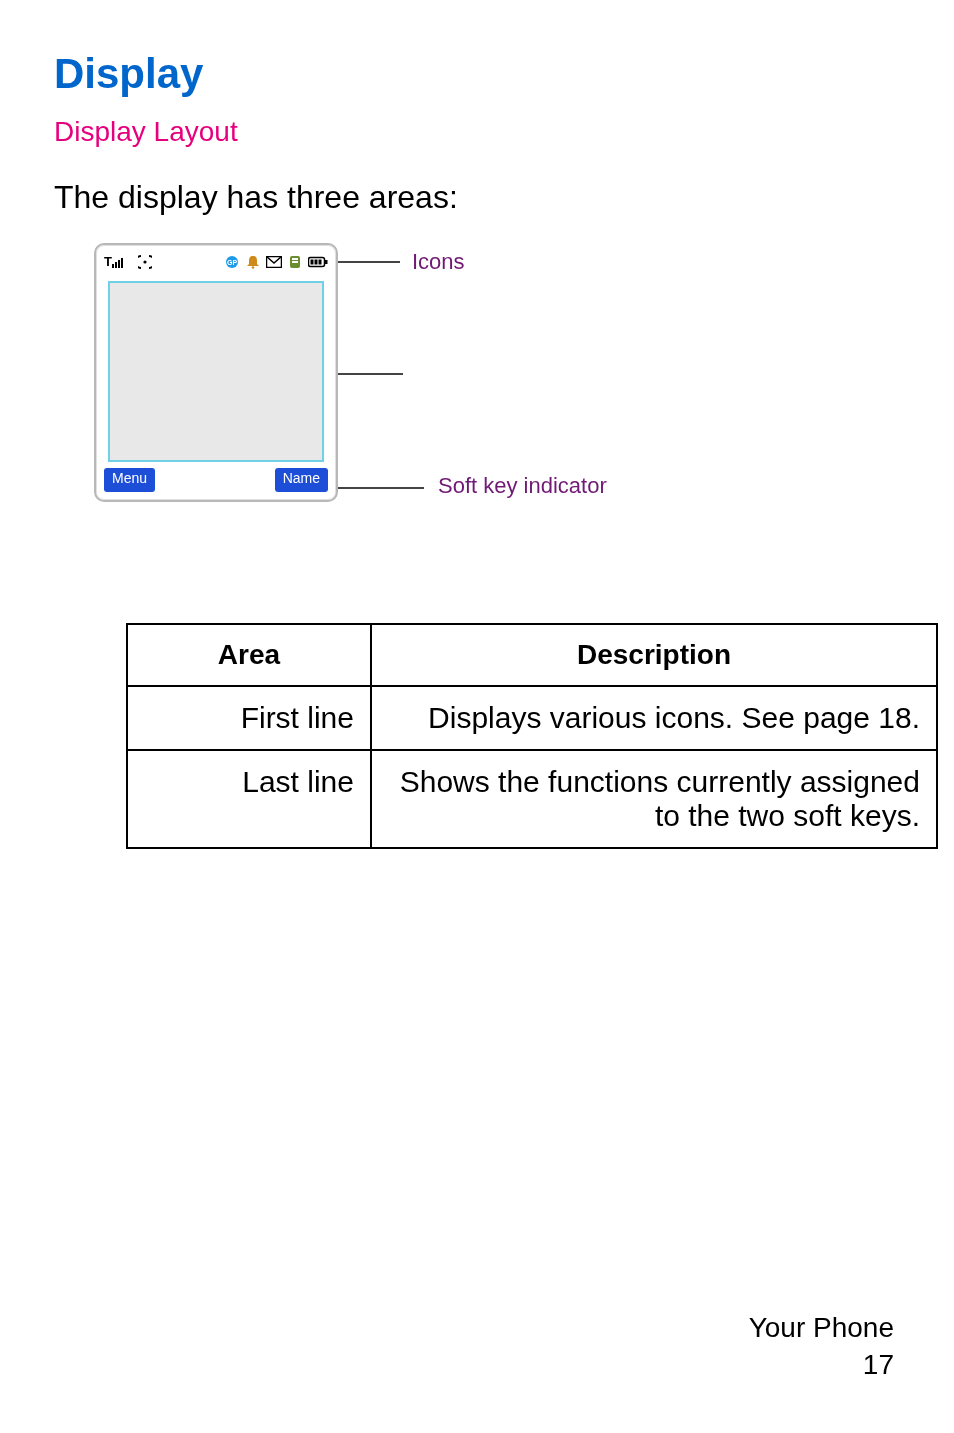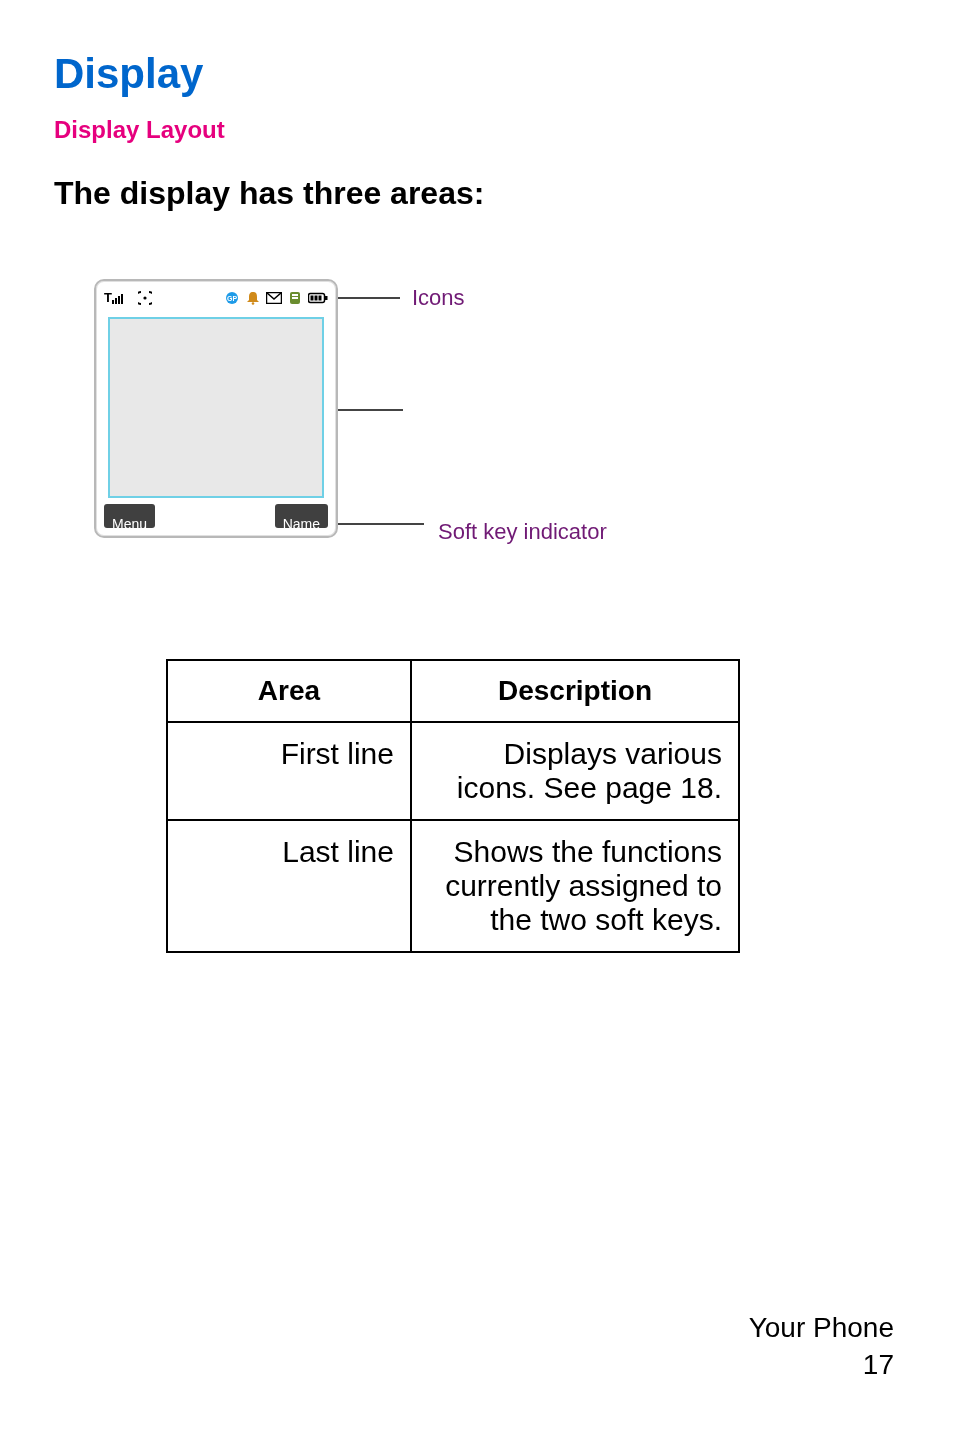--- a/index.html
+++ b/index.html
@@ -18,30 +18,30 @@
   }
   .h1 {
     color: #0066cc;
     font-size: 42px;
     font-weight: 700;
     margin: 0 0 18px 0;
     font-family: "Arial Black", Arial, Helvetica, sans-serif;
   }
   .h2 {
     color: #e6007e;
-    font-size: 24px;
-    font-weight: 700;
+    font-size: 28px;
+    font-weight: 400;
     margin: 0 0 28px 0;
     font-family: "Arial Black", Arial, Helvetica, sans-serif;
   }
   .body-text {
     font-size: 32px;
     line-height: 1.35;
-    font-weight: 700;
-    margin: 0 0 64px 0;
+    font-weight: 400;
+    margin: 0 0 24px 0;
   }
 
   
   .diagram {
     position: relative;
     width: 700px;
     height: 300px;
     margin: 0 0 80px 40px;
   }
   .phone-screen {
@@ -82,49 +82,49 @@
   .softkey-bar {
     position: absolute;
     left: 8px;
     right: 8px;
     bottom: 8px;
     height: 24px;
     display: flex;
     justify-content: space-between;
   }
   .softkey {
-    background: #404040;
+    background: #1d4ed8;
     color: #fff;
     font-size: 14px;
     font-weight: 400;
-    padding: 12px 8px 3px 8px;
+    padding: 2px 8px 3px 8px;
     border-radius: 3px;
   }
   .callout {
     position: absolute;
     font-size: 22px;
     color: #701a75;
     font-weight: 400;
   }
   .callout-line {
     position: absolute;
     background: #444;
   }
   #callout-icons   { left: 318px; top: 6px; }
   #line-icons      { left: 244px; top: 18px; width: 62px; height: 2px; }
   #callout-text    { left: 320px; top: 106px; line-height: 1.25; }
   #line-text       { left: 244px; top: 130px; width: 65px; height: 2px; }
-  #callout-softkey { left: 344px; top: 240px; }
+  #callout-softkey { left: 344px; top: 230px; }
   #line-softkey    { left: 244px; top: 244px; width: 86px; height: 2px; }
 
   
   table.areas {
     border-collapse: collapse;
-    width: 574px;
-    margin: 0 0 0 112px;
+    width: 812px;
+    margin: 0 0 0 72px;
     font-size: 30px;
   }
   table.areas th, table.areas td {
     border: 2px solid #000;
     padding: 14px 16px;
     vertical-align: top;
     text-align: right;
   }
   table.areas th {
     font-family: "Arial Black", Arial, Helvetica, sans-serif;

